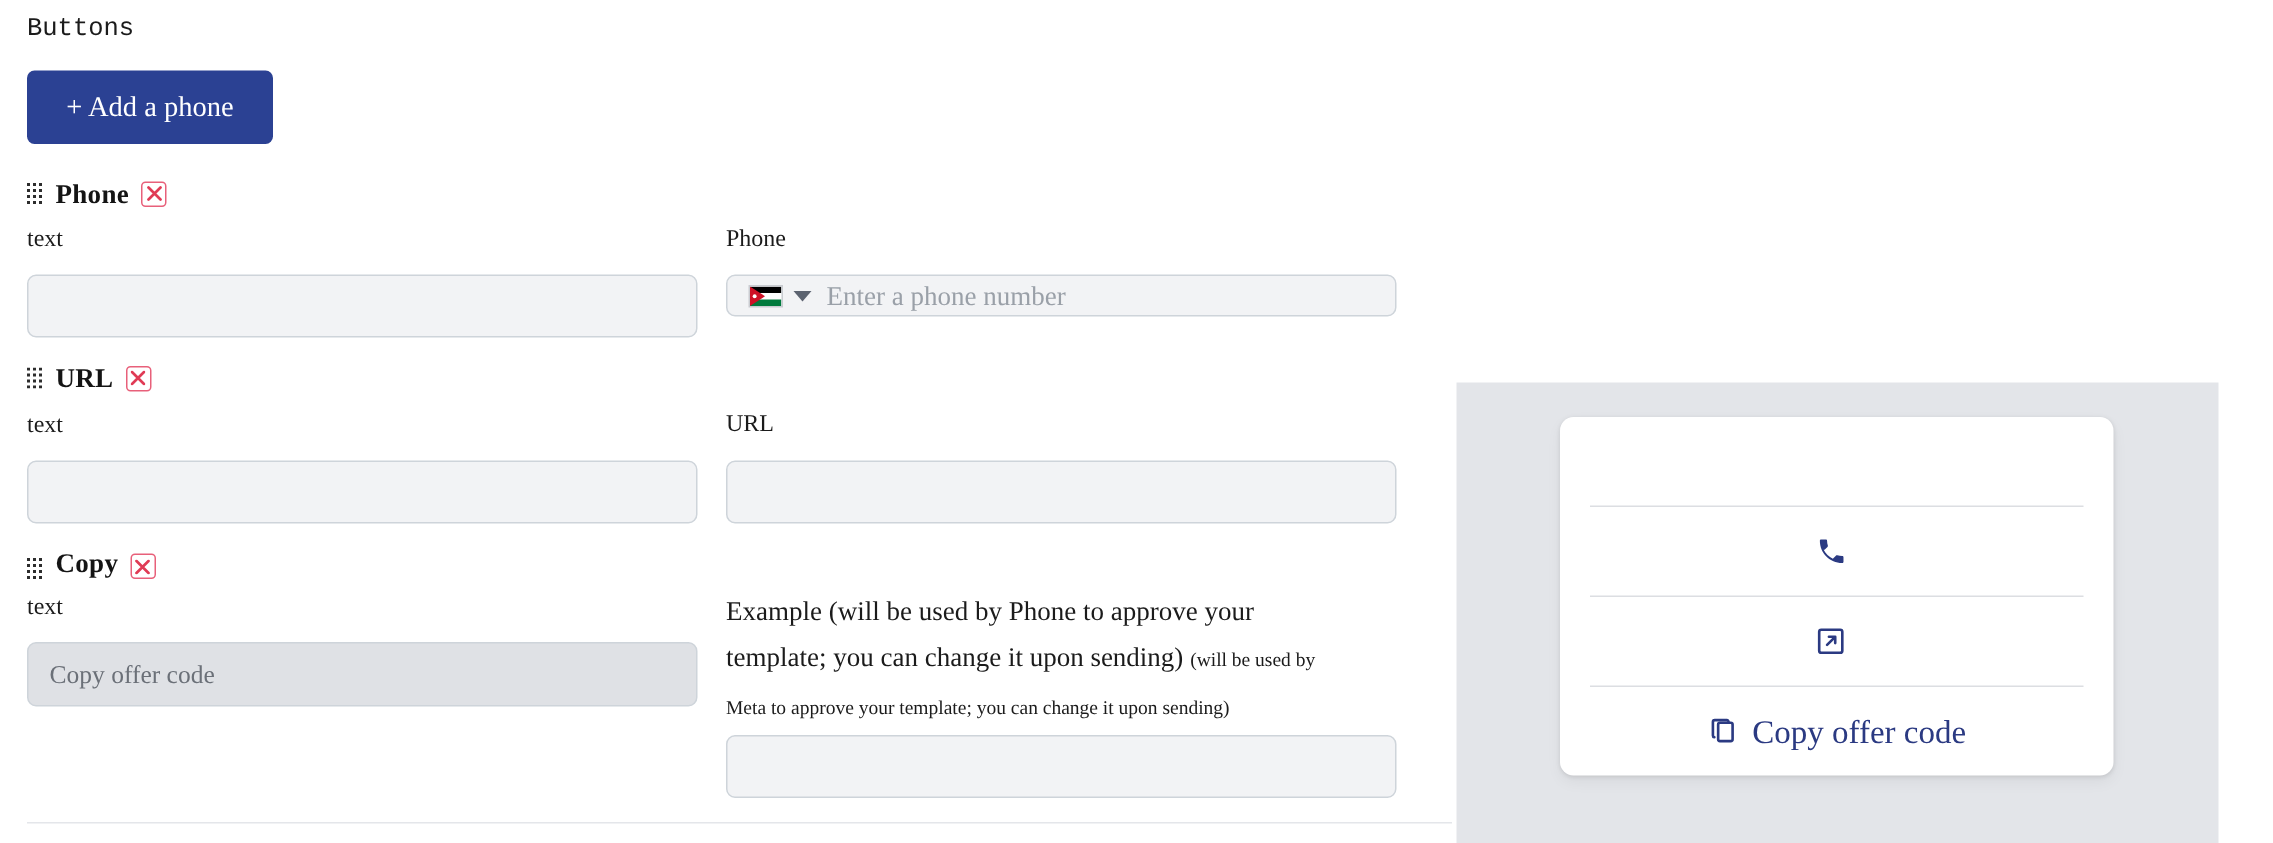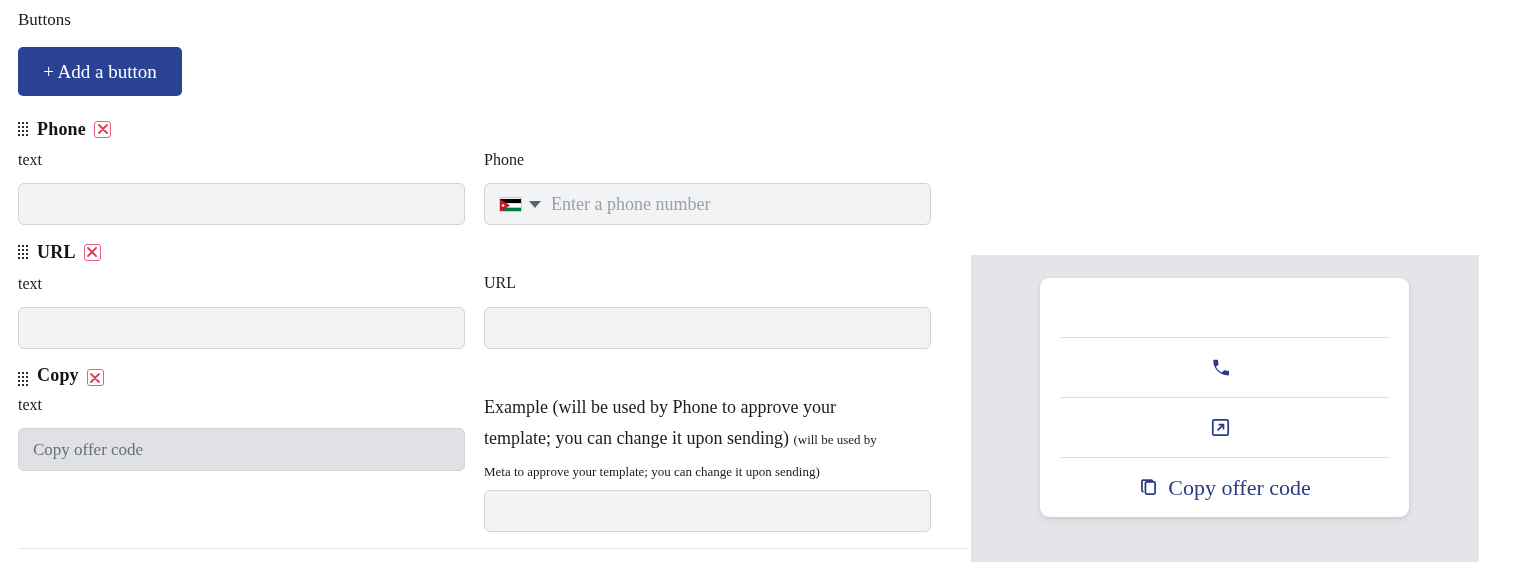--- a/index.html
+++ b/index.html
@@ -18,20 +18,21 @@
   }
 
   
   .section-title {
     position: absolute;
     left: 18px;
     top: 9px;
     font-size: 17px;
     line-height: 22px;
     color: #1b1b1b;
+    font-family: Liberation Mono, monospace;
   }
 
   
   .add-btn {
     position: absolute;
     left: 18px;
     top: 47px;
     width: 164px;
     height: 49px;
     background: #2b4193;
@@ -215,21 +216,21 @@
     color: #2b3a82;
     line-height: 22px;
   }
   .cta-icon { display: flex; align-items: center; justify-content: center; }
 </style>
 </head>
 <body>
 
 <div class="section-title">Buttons</div>
 
-<button class="add-btn">+ Add a button</button>
+<button class="add-btn">+ Add a phone</button>
 
 <div class="row-head" style="top:118px;">
   <span class="drag-handle">
     <svg width="11" height="14" viewBox="0 0 11 14" xmlns="http://www.w3.org/2000/svg">
       <g fill="#2d2d2d">
         <rect x="0" y="0" width="2" height="2"></rect>
           <rect x="4" y="0" width="2" height="2"></rect>
           <rect x="8" y="0" width="2" height="2"></rect>
         <rect x="0" y="4" width="2" height="2"></rect>
           <rect x="4" y="4" width="2" height="2"></rect>
@@ -248,21 +249,21 @@
     <svg width="10" height="10" viewBox="0 0 10 10" xmlns="http://www.w3.org/2000/svg">
       <path d="M1 1 L9 9 M9 1 L1 9" stroke="#e03b55" stroke-width="1.8" stroke-linecap="round"></path>
     </svg>
   </button>
 </div>
 
 <div class="field-label" style="left:18px; top:149px;">text</div>
 <input class="txt-input" style="left: 18px; top: 183px; width: 447px; height: 42px;" value="">
 
 <div class="field-label" style="left:484px; top:149px;">Phone</div>
-<div class="phone-group" style="left:484px; top:183px; width:447px; height:42px;">
+<div class="phone-group" style="left:484px; top:183px; width:447px; height:28px;">
   <span class="flag-select">
     <span class="flag">
       <svg width="21" height="13" viewBox="0 0 21 13" xmlns="http://www.w3.org/2000/svg">
         <rect x="0" y="0" width="21" height="4.34" fill="#000000"></rect>
         <rect x="0" y="4.34" width="21" height="4.34" fill="#ffffff"></rect>
         <rect x="0" y="8.68" width="21" height="4.34" fill="#007a3d"></rect>
         <path d="M0 0 L10 6.5 L0 13 Z" fill="#ce1126"></path>
         <circle cx="3.1" cy="6.5" r="1.3" fill="#ffffff"></circle>
       </svg>
     </span>

